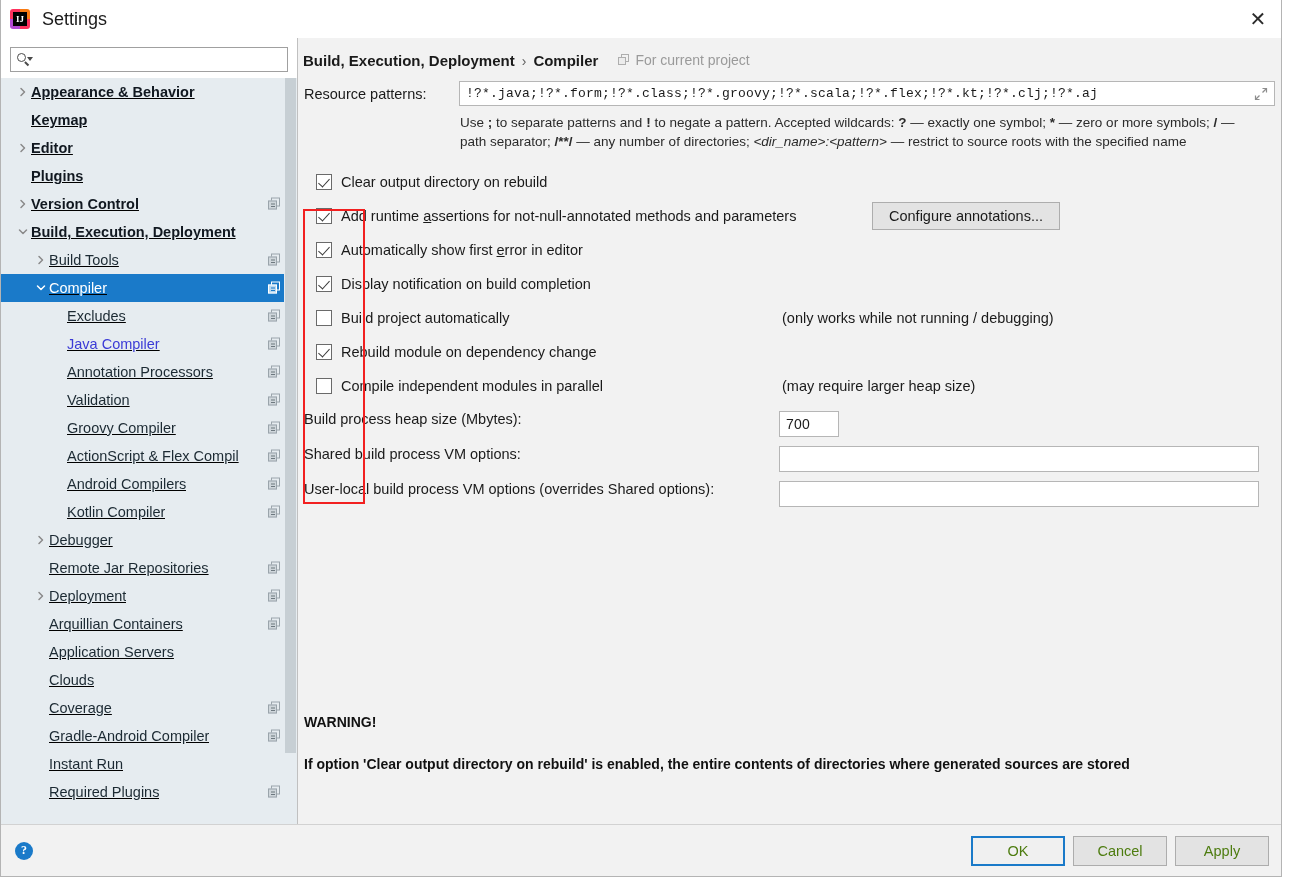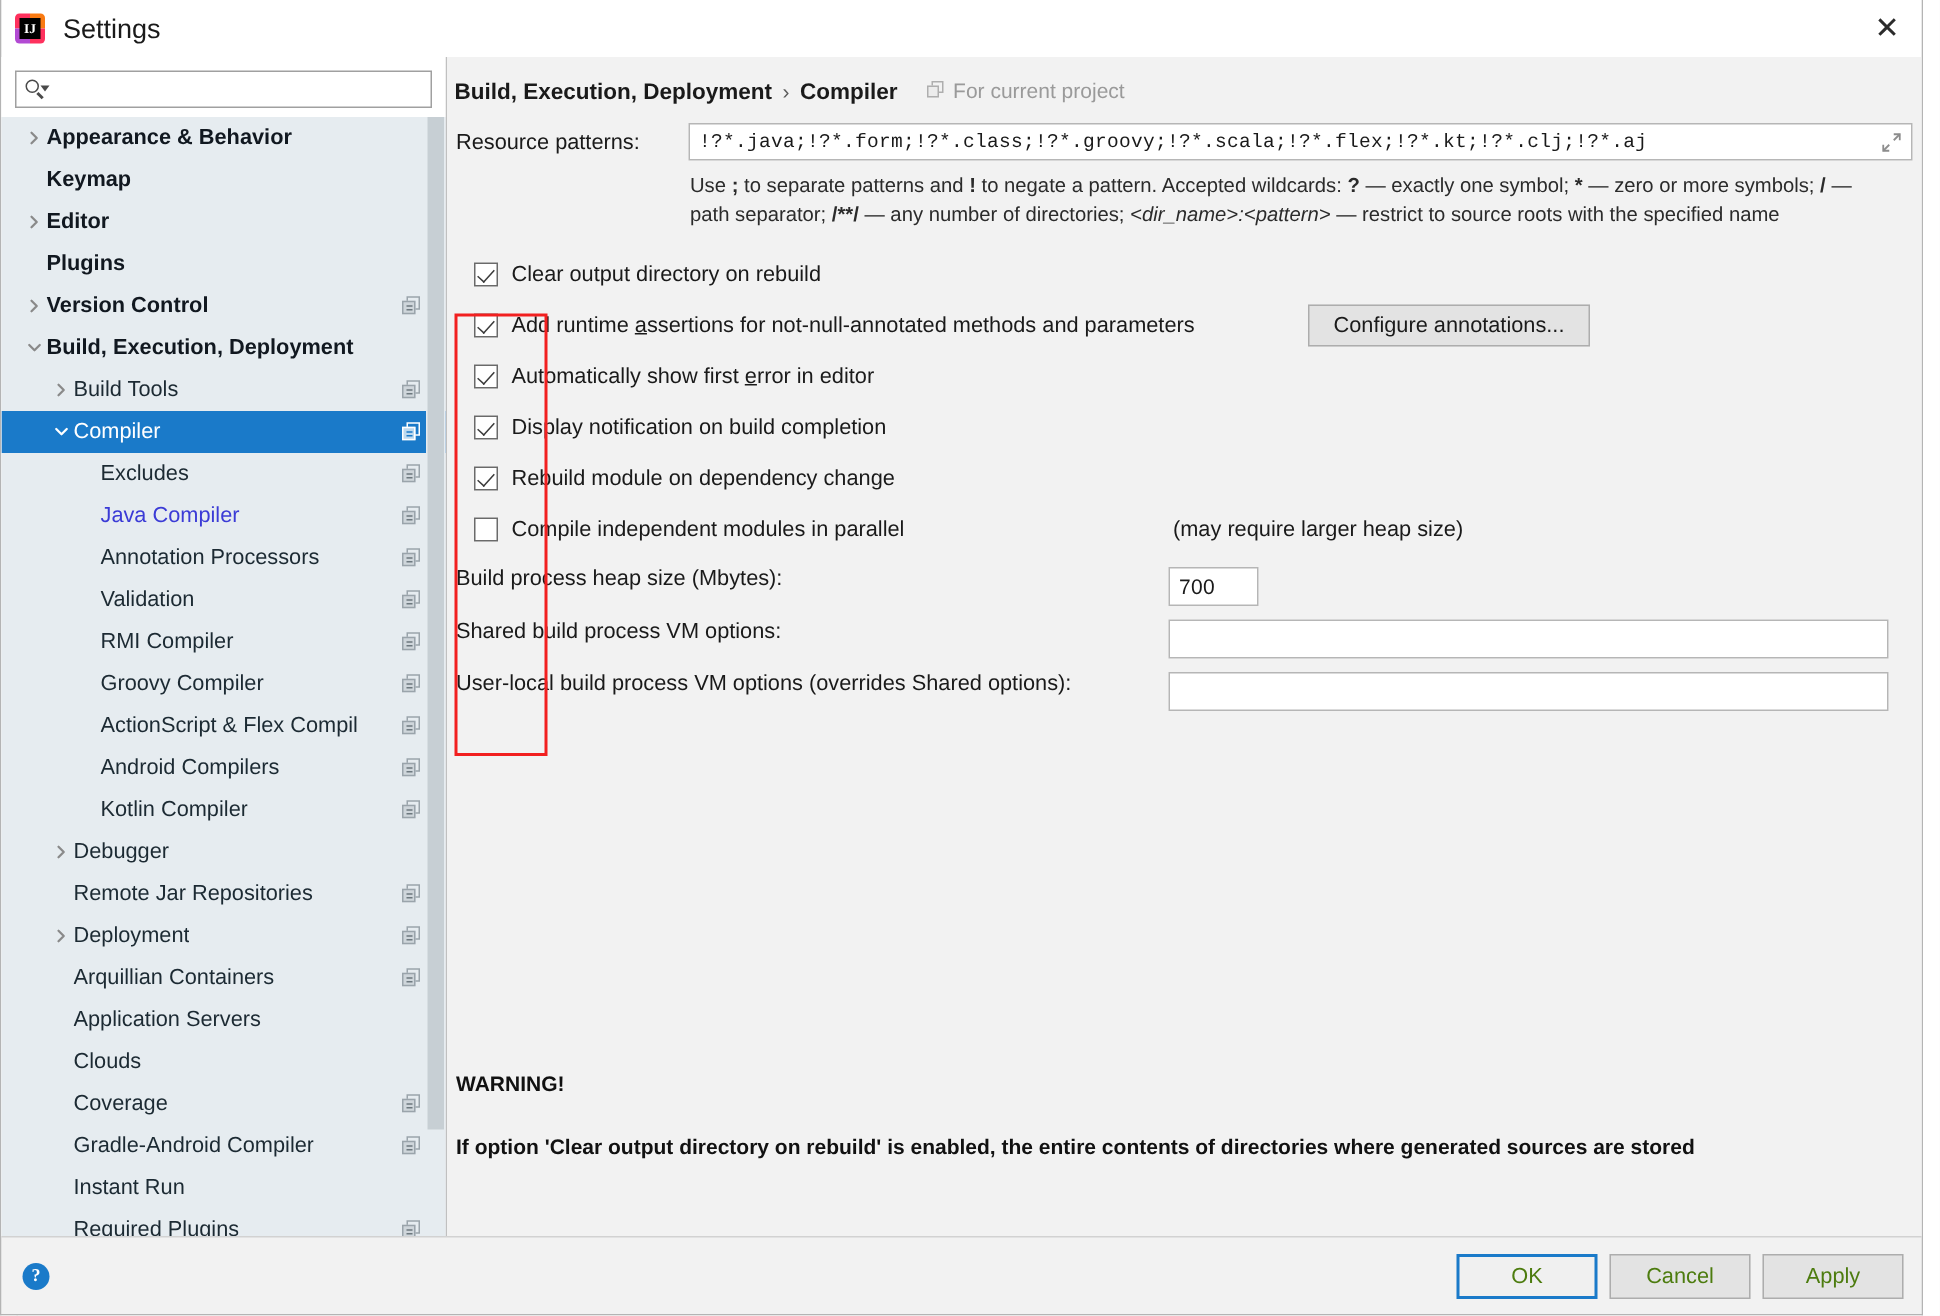--- a/index.html
+++ b/index.html
@@ -108,21 +108,21 @@
   .search-input {
     border: none; outline: none; flex: 1 1 auto;
     font-family: "Liberation Sans", sans-serif; font-size: 13px;
     background: transparent; padding-left: 2px;
   }
 
   .treewrap {
     flex: 1 1 auto; position: relative; overflow: hidden;
     background: #e6ecf0;
   }
-  .tree { position: relative; }
+  .tree { position: relative; text-decoration: underline; }
   .row {
     height: 28px; display: flex; align-items: center;
     position: relative; padding-right: 22px;
     white-space: nowrap;
   }
   .row .twisty {
     width: 16px; flex: 0 0 16px; text-align: center;
     color: #8a8a8a; font-size: 12px; line-height: 1;
   }
   .row .twisty svg { display: block; margin: 0 auto; }
@@ -434,28 +434,20 @@
                 <span class="twisty"></span>
                 <span class="label">Annotation Processors</span>
                 <span class="copy-icon">
                   <span class="back"></span>
                   <span class="front"></span>
                 </span>
               </div>
               <div class="row lvl2">
                 <span class="twisty"></span>
                 <span class="label">Validation</span>
-                <span class="copy-icon">
-                  <span class="back"></span>
-                  <span class="front"></span>
-                </span>
-              </div>
-              <div class="row lvl2">
-                <span class="twisty"></span>
-                <span class="label">RMI Compiler</span>
                 <span class="copy-icon">
                   <span class="back"></span>
                   <span class="front"></span>
                 </span>
               </div>
               <div class="row lvl2">
                 <span class="twisty"></span>
                 <span class="label">Groovy Compiler</span>
                 <span class="copy-icon">
                   <span class="back"></span>
@@ -611,20 +603,25 @@
             </div>
             <div class="check-row">
               <span class="cb checked"></span>
               <span class="check-label">Automatically show first <u>e</u>rror in editor</span>
             </div>
             <div class="check-row">
               <span class="cb checked"></span>
               <span class="check-label">Display notification on build completion</span>
             </div>
             <div class="check-row">
+              <span class="cb"></span>
+              <span class="check-label">Build project automatically</span>
+              <span class="note">(only works while not running / debugging)</span>
+            </div>
+            <div class="check-row">
               <span class="cb checked"></span>
               <span class="check-label">Rebuild module on dependency change</span>
             </div>
             <div class="check-row">
               <span class="cb"></span>
               <span class="check-label">Compile independent modules in parallel</span>
               <span class="note">(may require larger heap size)</span>
             </div>
           </div>
 

